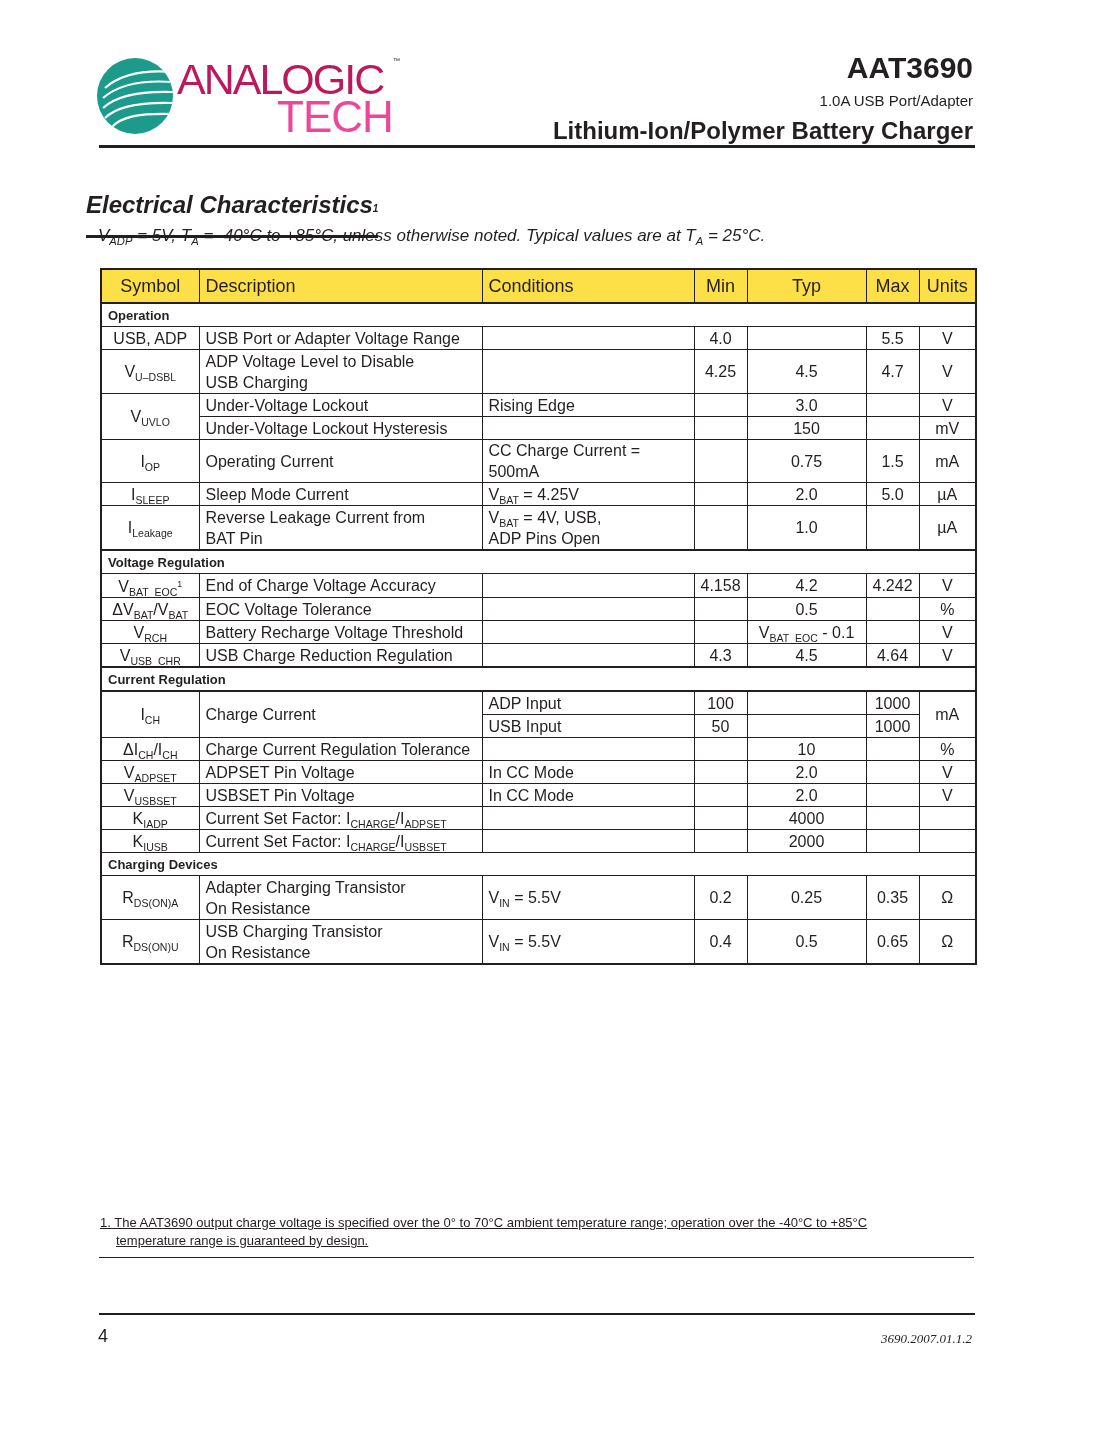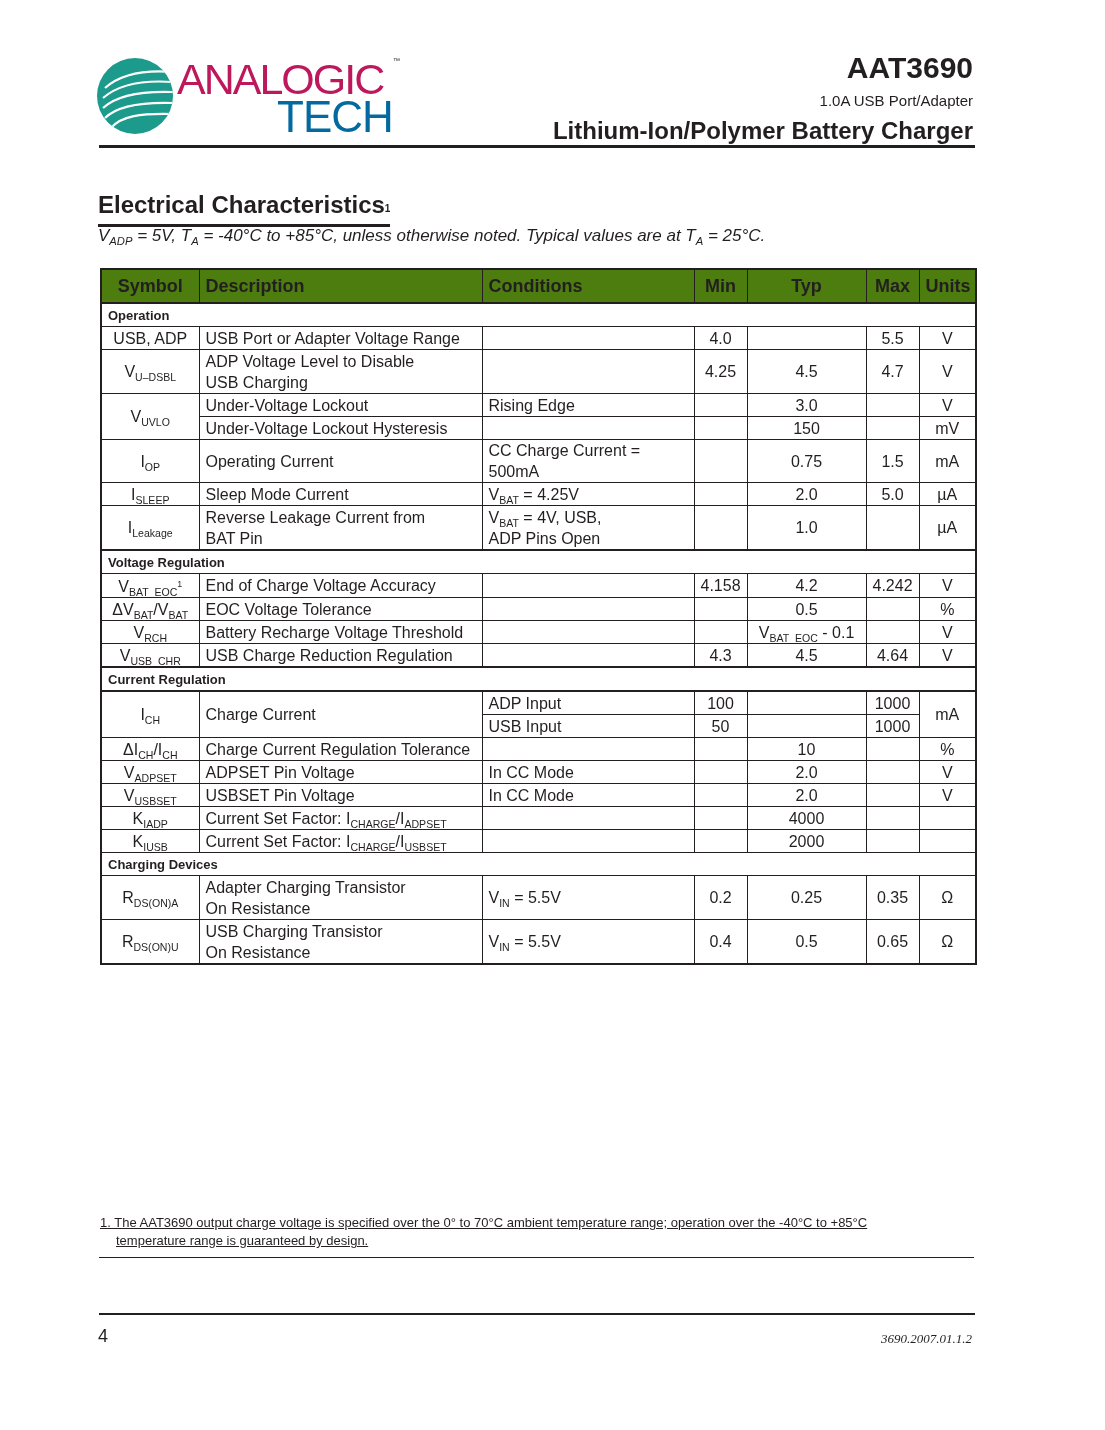--- a/index.html
+++ b/index.html
@@ -3,37 +3,37 @@
 <meta charset="utf-8">
 <style>
   html, body { margin: 0; padding: 0; background: #ffffff; }
   body { width: 1105px; height: 1430px; position: relative; font-family: "Liberation Sans", sans-serif; color: #231f20; overflow: hidden; }
 
   .logo { position: absolute; left: 97px; top: 55px; width: 320px; height: 85px; }
   .logo-circle { position: absolute; left: 0; top: 3px; width: 76px; height: 76px; border-radius: 50%; background: #1c9a8c; overflow: hidden; }
   .logo-circle svg { position: absolute; left: 0; top: 0; }
   .logo-word1 { position: absolute; left: 80px; top: 0px; font-size: 43px; letter-spacing: -2px; font-weight: normal; color: #be185d; line-height: 48px; }
   .logo-tm { position: absolute; left: 296px; top: 2px; font-size: 7px; }
-  .logo-word2 { position: absolute; left: 180px; top: 38px; font-size: 44px; letter-spacing: -1px; color: #0369a1; line-height: 48px; font-weight: normal; }
+  .logo-word2 { position: absolute; left: 180px; top: 38px; font-size: 44px; letter-spacing: -1px; color: #ec4899; line-height: 48px; font-weight: normal; }
 
   .hdr-right { position: absolute; right: 132px; top: 50px; text-align: right; margin-left: 40px; }
   .hdr-part { font-size: 30px; font-weight: bold; line-height: 36px; }
   .hdr-sub1 { font-size: 15px; font-weight: normal; line-height: 30px; }
   .hdr-sub2 { font-size: 24px; font-weight: bold; line-height: 30px; }
   .hdr-rule { position: absolute; left: 99px; top: 145px; width: 876px; height: 3px; background: #231f20; }
 
-  .sec-title { position: absolute; left: 98px; top: 190px; font-size: 24px; font-weight: bold; line-height: 30px; border-bottom: 3px solid #231f20; padding-bottom: 4px; }
+  .sec-title { position: absolute; left: 86px; top: 190px; font-size: 24px; font-weight: bold; line-height: 30px; border-bottom: 3px solid #231f20; padding-bottom: 15px; font-style: italic; }
   .sec-title sup { font-size: 10px; vertical-align: top; position: relative; top: 4px; }
   .sec-sub { position: absolute; left: 98px; top: 225px; font-size: 17px; line-height: 22px; font-style: italic; }
   sub { font-size: 0.66em; vertical-align: -0.35em; line-height: 0; }
   .sup1 { font-size: 0.55em; vertical-align: 0.6em; }
 
   table.ec { position: absolute; left: 100px; top: 268px; width: 875px; border-collapse: collapse; font-size: 16px; table-layout: fixed; }
   table.ec td, table.ec th { border: 1px solid #231f20; padding: 0 6px; line-height: 21px; height: 22px; }
-  table.ec th { background: #4d7c0f; font-weight: bold; font-size: 18px; height: 32px; border-bottom: 2px solid #231f20; margin-left: 44px; }
+  table.ec th { background: #fde047; font-weight: normal; font-size: 18px; height: 32px; border-bottom: 2px solid #231f20; margin-left: 44px; }
   table.ec { border: 2px solid #231f20; }
   .c { text-align: center; }
   .l { text-align: left; }
   tr.section td { font-weight: bold; font-size: 13px; }
   tr.tall td { height: 43px; }
   tr.thick td { border-bottom: 2px solid #231f20; }
 
   .fn-rule1 { position: absolute; left: 99px; top: 1257px; width: 875px; height: 1px; background: #231f20; }
   .fn-text { position: absolute; left: 100px; top: 1214px; width: 875px; font-size: 13px; line-height: 18px; text-decoration: underline; }
   .fn-text .indent { padding-left: 16px; }

